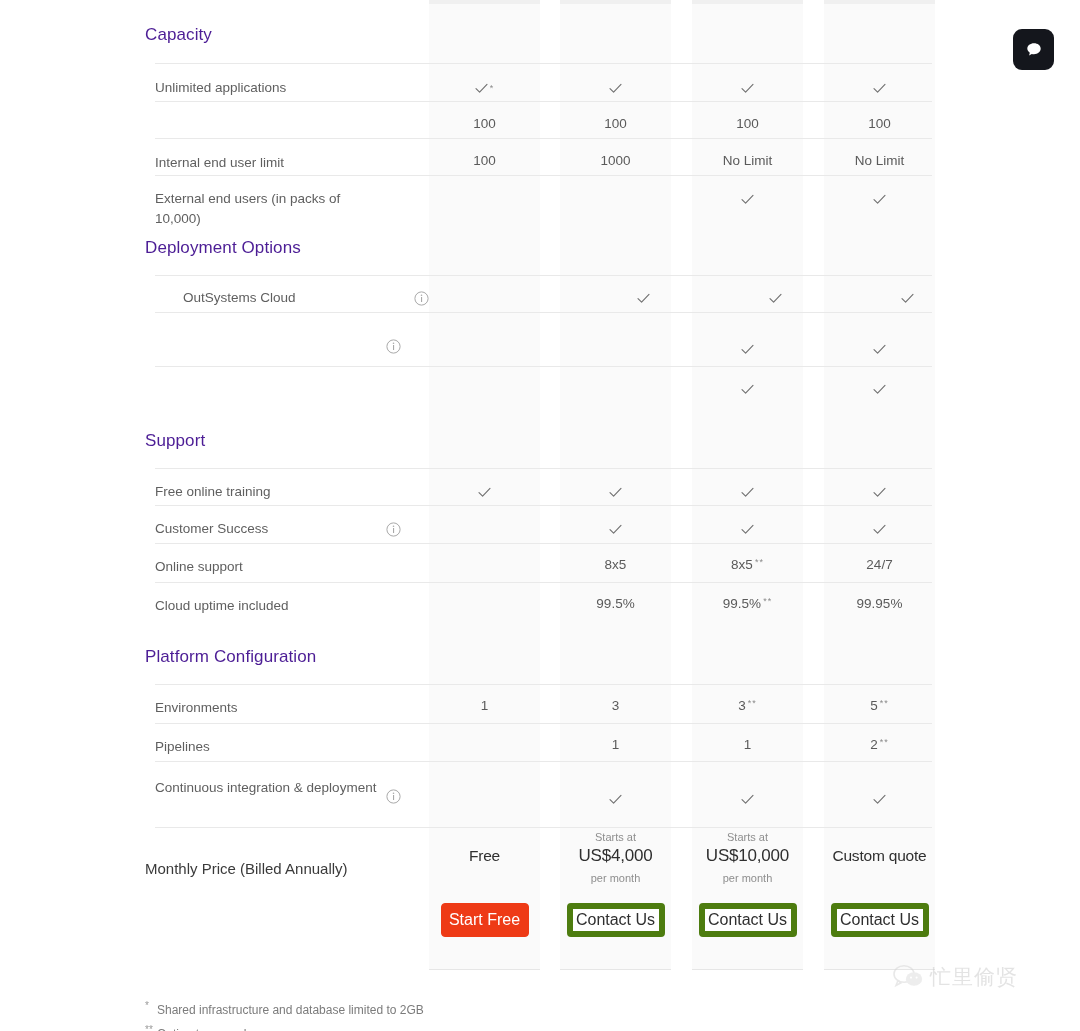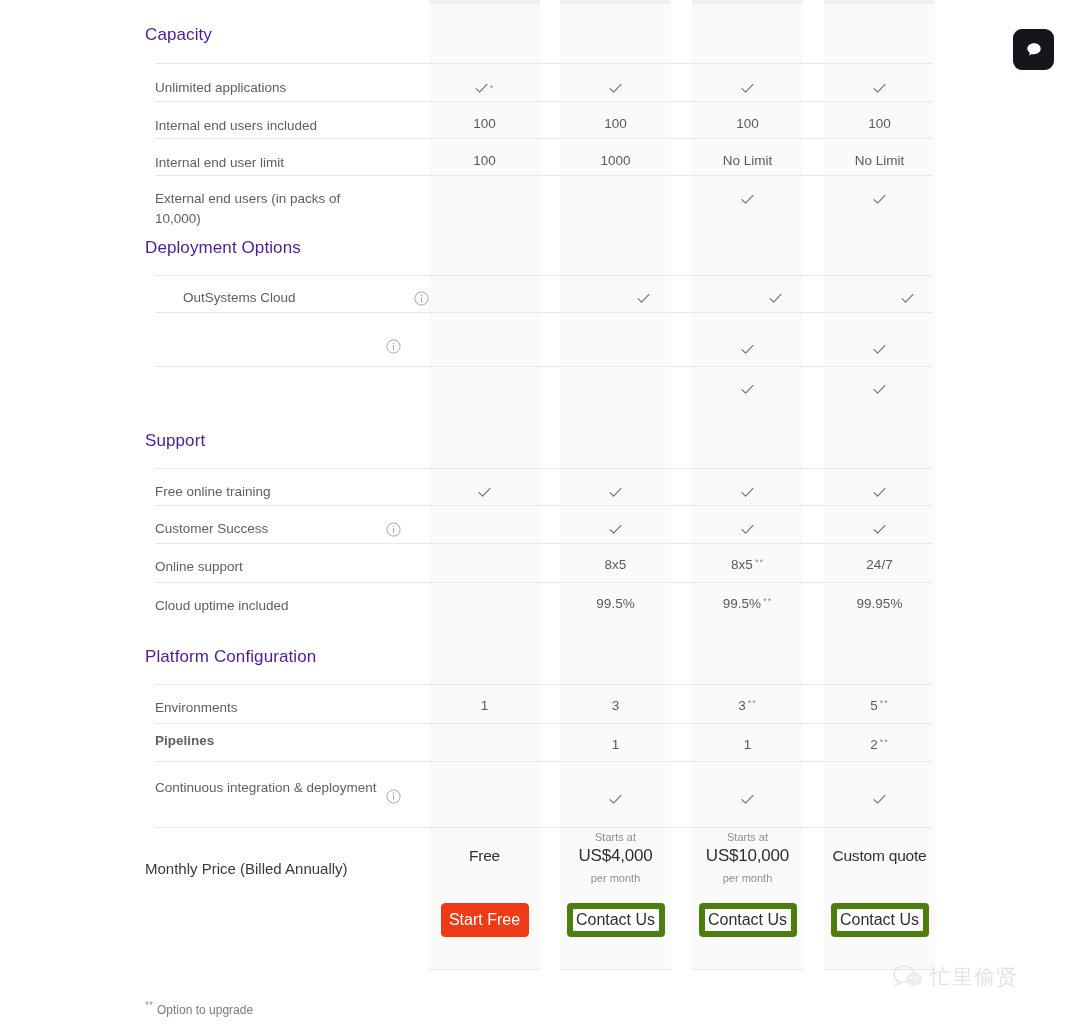--- a/index.html
+++ b/index.html
@@ -317,21 +317,20 @@
               <svg width="13" height="11" viewBox="0 0 13 11">
                 <path d="M1 5.6 L4.6 9.2 L12 1.4" fill="none" stroke="#6f6f6f" stroke-width="1.1" stroke-linecap="round" stroke-linejoin="round"></path>
               </svg>
             </span>
           </span></div>
       </div>
       <div class="row" style="top: 0px;">
         <div class="sep" style="top: 101px;"></div>
       </div>
       <div class="row" style="top: 108px; height: 37px;">
-        <div class="label" style="top: 8px;">Internal end users included</div>
         <div class="cell c0" style="top: 8px;"><span class="cellwrap">
             <span>100</span>
           </span></div>
         <div class="cell c1" style="top: 8px;"><span class="cellwrap">
             <span>100</span>
           </span></div>
         <div class="cell c2" style="top: 8px;"><span class="cellwrap">
             <span>100</span>
           </span></div>
         <div class="cell c3" style="top: 8px;"><span class="cellwrap">
@@ -585,21 +584,21 @@
           </span></div>
         <div class="cell c3" style="top: 7px;"><span class="cellwrap">
             <span>5</span>
             <span class="sup">**</span>
           </span></div>
       </div>
       <div class="row" style="top: 0px;">
         <div class="sep" style="top: 723px;"></div>
       </div>
       <div class="row" style="top: 730px; height: 37px;">
-        <div class="label" style="top: 1px; font-weight: bold;">Pipelines</div>
+        <div class="label" style="top: 7px;">Pipelines</div>
         <div class="cell c0" style="top: 7px;"></div>
         <div class="cell c1" style="top: 7px;"><span class="cellwrap">
             <span>1</span>
           </span></div>
         <div class="cell c2" style="top: 7px;"><span class="cellwrap">
             <span>1</span>
           </span></div>
         <div class="cell c3" style="top: 7px;"><span class="cellwrap">
             <span>2</span>
             <span class="sup">**</span>
@@ -663,20 +662,21 @@
           <div class="cta outline">Contact Us</div>
         </div>
         <div class="price-col c3">
           <div class="price-main solo">Custom quote</div>
           <div class="cta outline">Contact Us</div>
         </div>
       </div>
   </div>
 
   <div id="footnotes">
+      <div class="footnote"><span class="mark">*</span><span>Shared infrastructure and database limited to 2GB</span></div>
       <div class="footnote"><span class="mark">**</span><span>Option to upgrade</span></div>
     </div>
 </div>
 
 <div id="chat-button">
   <svg width="20" height="20" viewBox="0 0 20 20" aria-hidden="true">
     <path d="M10 3.2c-3.7 0-6.7 2.4-6.7 5.4 0 1.7 1 3.2 2.5 4.2l-.7 2.6 2.7-1.5c.7.2 1.4.3 2.2.3 3.7 0 6.7-2.4 6.7-5.6S13.7 3.2 10 3.2z" fill="#ffffff"></path>
   </svg>
 </div>
 

